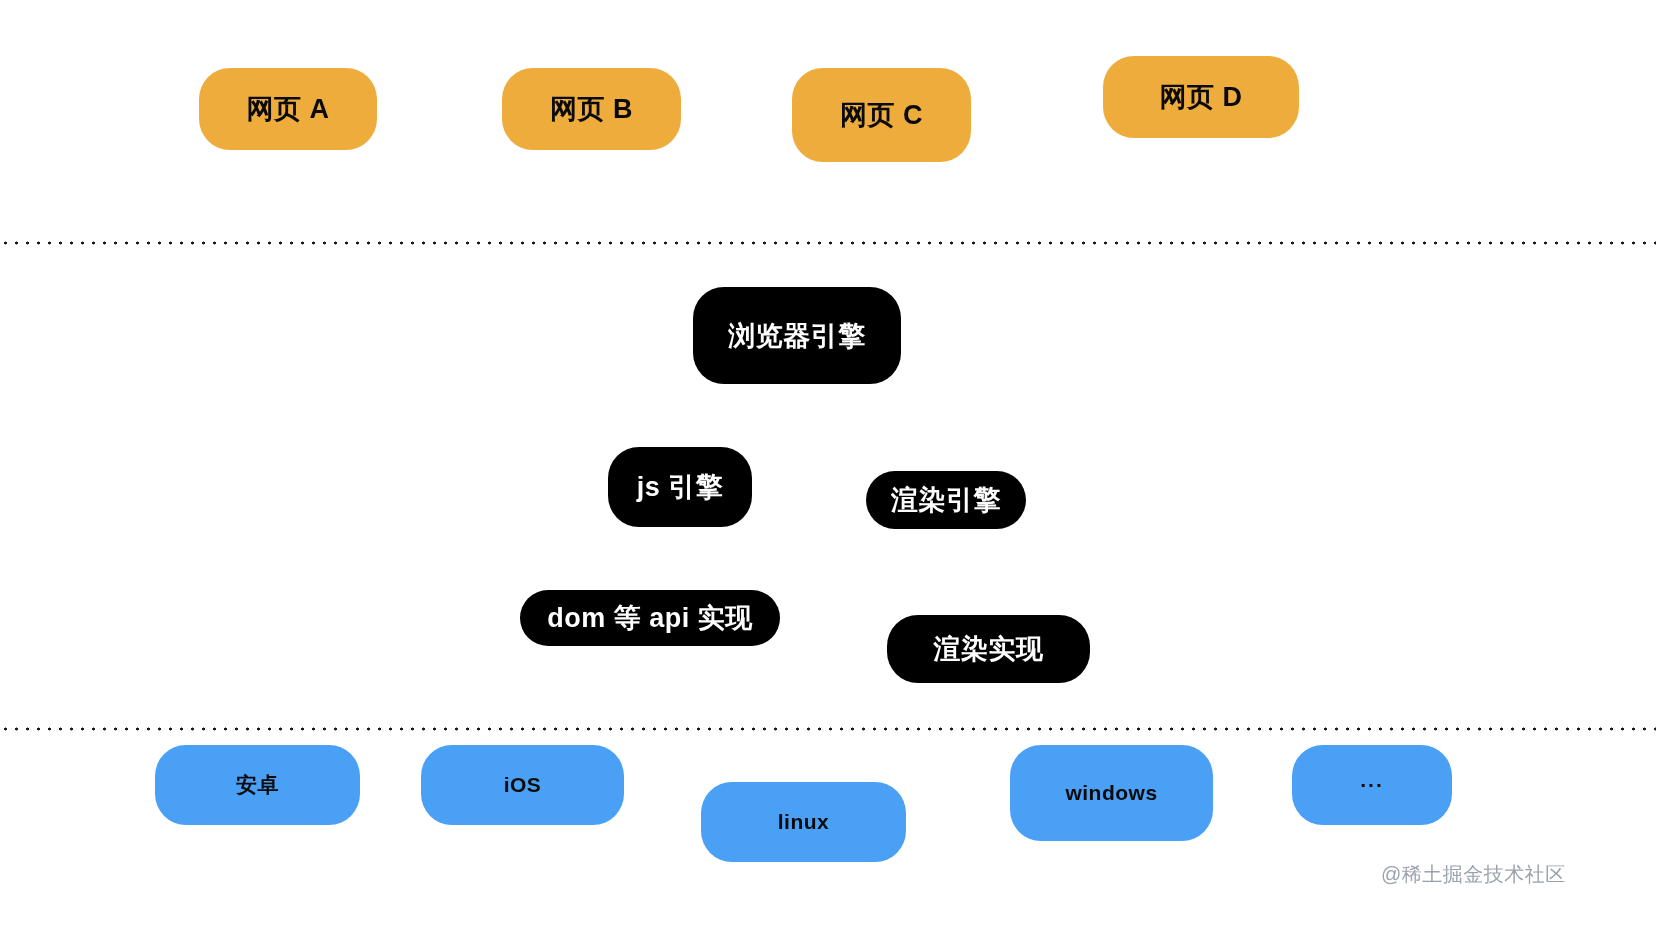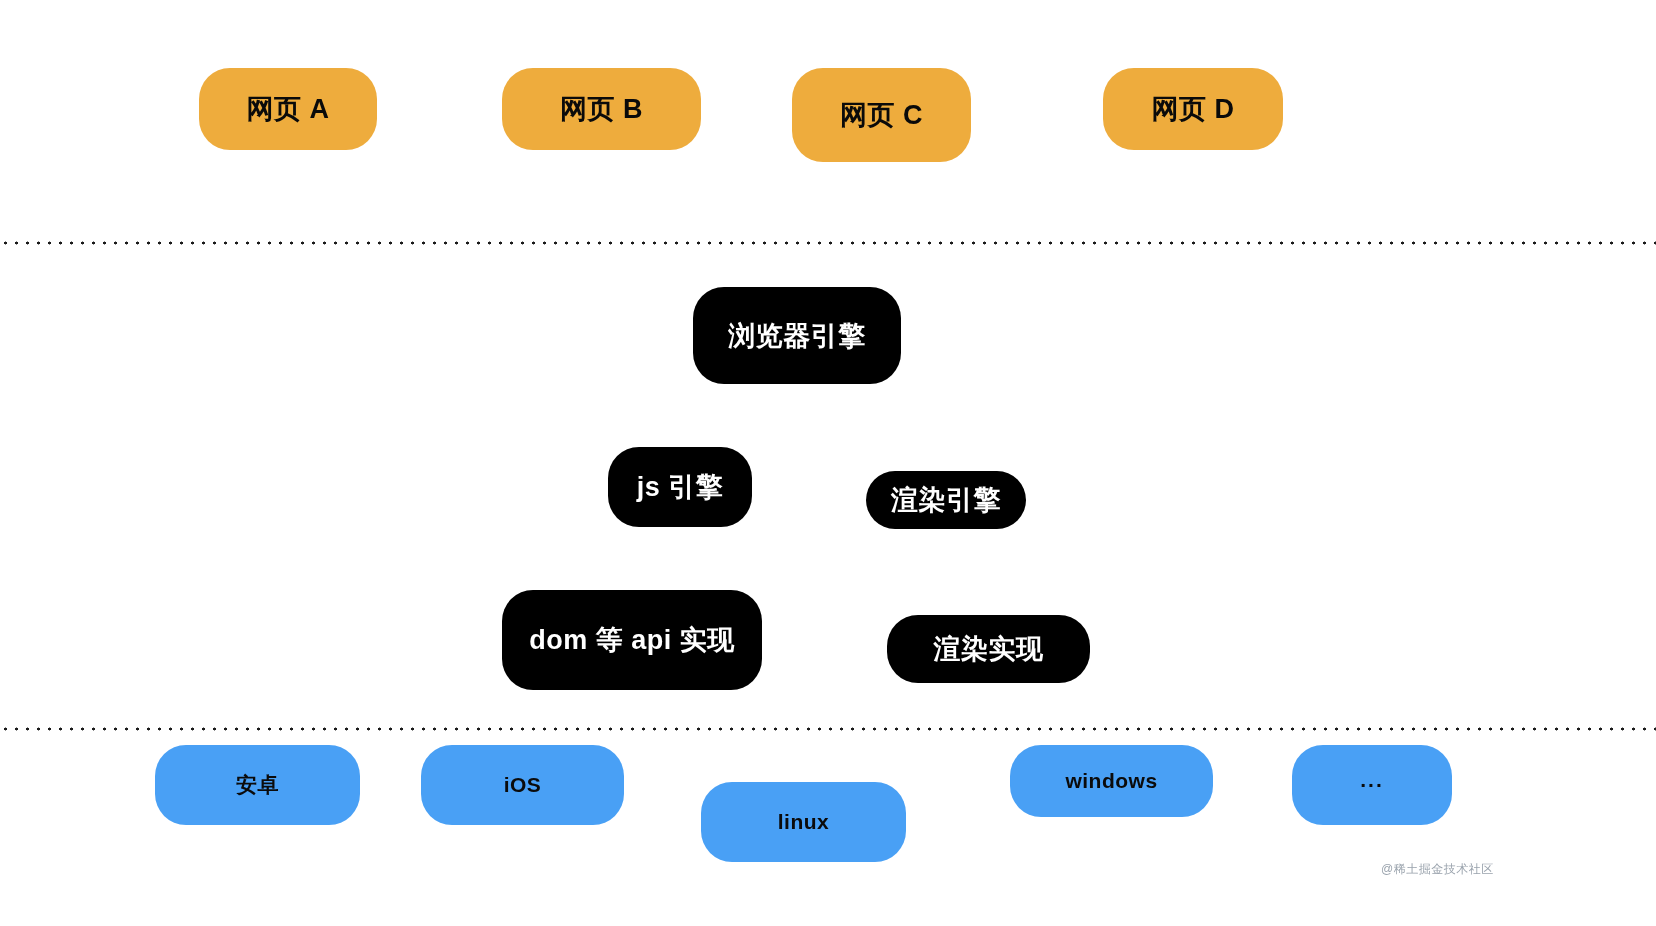--- a/index.html
+++ b/index.html
@@ -49,48 +49,48 @@
     left: 0;
     width: 1656px;
     height: 4px;
     background-image: radial-gradient(circle, #1a1a1a 1.4px, rgba(0,0,0,0) 1.6px);
     background-size: 11px 4px;
     background-repeat: repeat-x;
     background-position: 0 center;
   }
   .watermark {
     position: absolute;
-    font-size: 12px;
+    font-size: 20px;
     color: #9aa3ad;
     font-weight: 400;
     letter-spacing: 0.5px;
     white-space: nowrap;
   }
   .ellipsis-box {
     letter-spacing: 2px;
     font-size: 30px;
     padding-bottom: 10px;
   }
 </style>
 </head>
 <body>
 
 <div id="canvas">
 
   <div class="layer-page">
     <div class="box" style="left: 199px; top: 68px; width: 178px; height: 82px;">
       <span>网页 A</span>
     </div>
-    <div class="box" style="left: 502px; top: 68px; width: 199px; height: 82px;">
+    <div class="box" style="left: 502px; top: 68px; width: 179px; height: 82px;">
       <span>网页 B</span>
     </div>
     <div class="box" style="left: 792px; top: 68px; width: 179px; height: 94px;">
       <span>网页 C</span>
     </div>
-    <div class="box" style="left: 1103px; top: 68px; width: 180px; height: 82px;">
+    <div class="box" style="left: 1103px; top: 56px; width: 196px; height: 82px;">
       <span>网页 D</span>
     </div>
   </div>
 
   <div class="divider" style="top: 241px;"></div>
 
   <div class="layer-engine">
     <div class="box" style="left: 693px; top: 287px; width: 208px; height: 97px;">
       <span>浏览器引擎</span>
     </div>
@@ -99,41 +99,41 @@
   <div class="layer-engine">
     <div class="box" style="left: 608px; top: 447px; width: 144px; height: 80px;">
       <span>js 引擎</span>
     </div>
     <div class="box" style="left: 866px; top: 471px; width: 160px; height: 58px;">
       <span>渲染引擎</span>
     </div>
   </div>
 
   <div class="layer-engine">
-    <div class="box" style="left: 502px; top: 590px; width: 260px; height: 100px;">
+    <div class="box" style="left: 520px; top: 590px; width: 260px; height: 56px;">
       <span>dom 等 api 实现</span>
     </div>
     <div class="box" style="left: 887px; top: 590px; width: 203px; height: 68px; margin-top: 25px;">
       <span>渲染实现</span>
     </div>
   </div>
 
   <div class="divider" style="top: 727px;"></div>
 
   <div class="layer-os">
     <div class="box" style="left: 155px; top: 745px; width: 205px; height: 80px;">
       <span>安卓</span>
     </div>
     <div class="box" style="left: 421px; top: 745px; width: 203px; height: 80px;">
       <span>iOS</span>
     </div>
     <div class="box" style="left: 701px; top: 782px; width: 205px; height: 80px;">
       <span>linux</span>
     </div>
-    <div class="box" style="left: 1010px; top: 745px; width: 203px; height: 72px;">
+    <div class="box" style="left: 1010px; top: 745px; width: 203px; height: 96px;">
       <span>windows</span>
     </div>
     <div class="box ellipsis-box" style="left: 1292px; top: 745px; width: 160px; height: 80px;">
       <span>...</span>
     </div>
   </div>
 
   <div class="watermark" style="left: 1381px; top: 861px;">@稀土掘金技术社区</div>
 
 </div>

